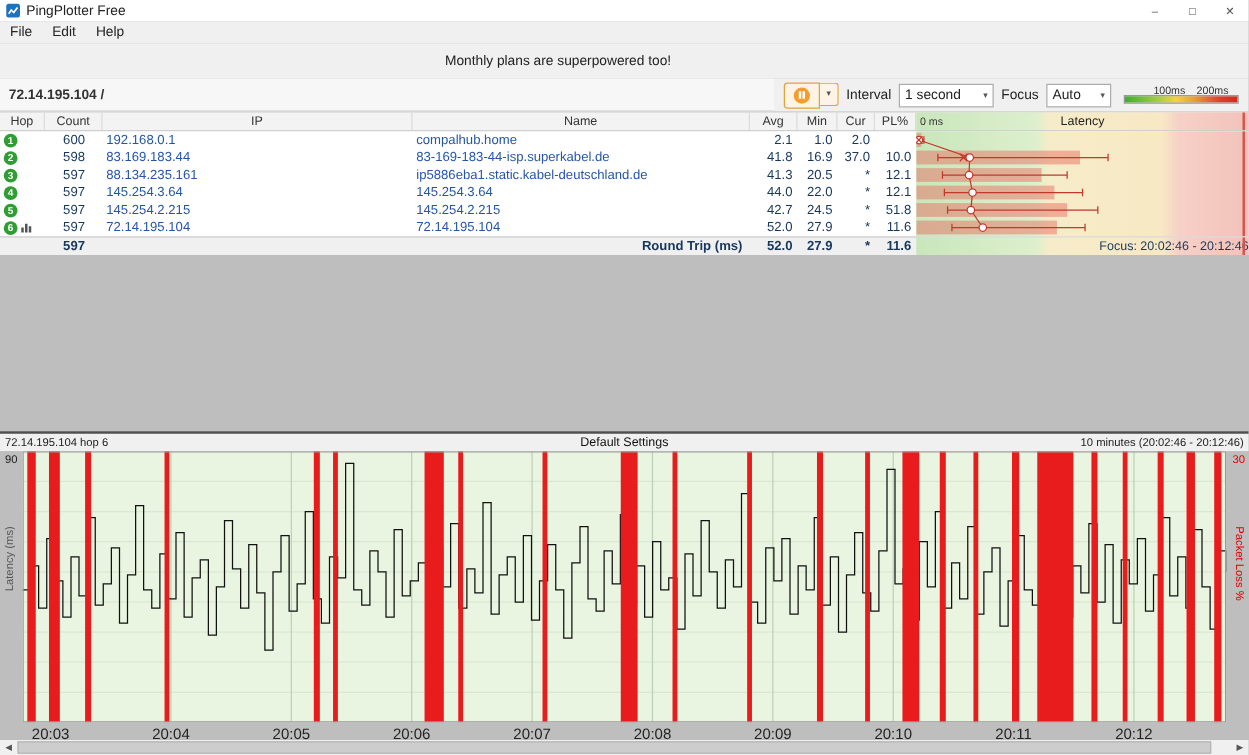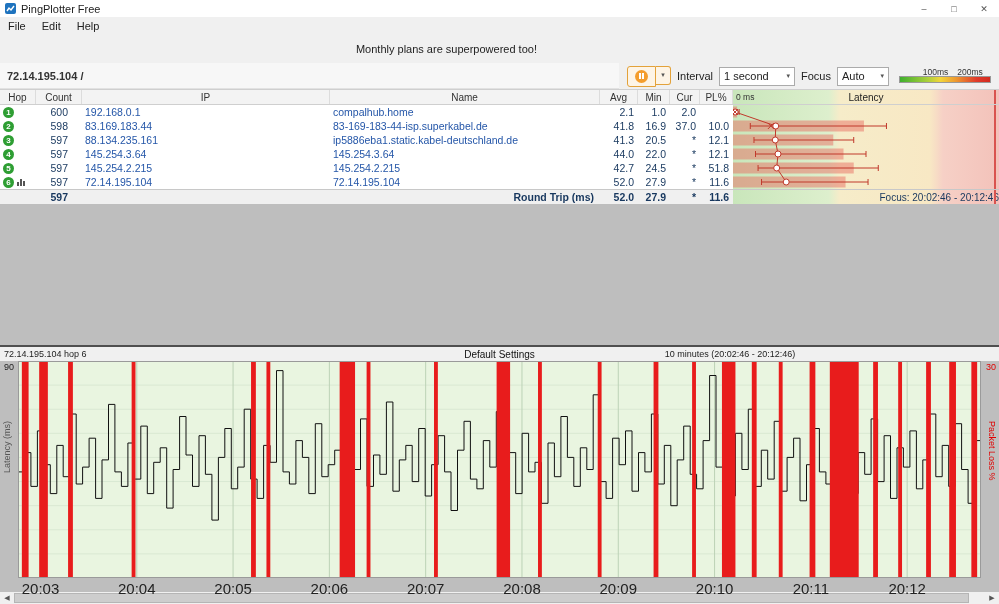--- a/index.html
+++ b/index.html
@@ -69,30 +69,30 @@
   .tfoot .bold{font-weight:bold;color:#17375e;}
   .cell-rt{justify-content:flex-end;padding-right:6px;}
   .cell-focus{position:relative;justify-content:flex-end;font-size:10px;color:#17375e;}
 
   .spacer{flex:1 1 auto;background:#bebebe;}
 
   
   .tl-strip{height:14px;background:#f0f0f0;border-top:2px solid #4f4f4f;display:flex;align-items:center;padding:0 4px;flex:0 0 auto;box-sizing:content-box;}
   .tl-strip .l{flex:1;font-size:9px;color:#222;text-align:left;}
   .tl-strip .c{flex:1;font-size:10px;color:#111;text-align:center;}
-  .tl-strip .r{flex:1;font-size:9px;color:#222;}
+  .tl-strip .r{flex:1;font-size:9px;color:#222;text-align:right;}
 
   .tl-chart{position:relative;height:217px;background:#bebebe;flex:0 0 auto;}
   #tl-svg{position:absolute;left:18px;top:0;}
   .ymax{position:absolute;left:4px;top:1px;font-size:9px;color:#222;}
   .plmax{position:absolute;right:3px;top:1px;font-size:9px;color:#e00000;}
   .yrot{position:absolute;left:2px;top:60px;font-size:9px;color:#555;writing-mode:vertical-rl;transform:rotate(180deg);}
   .plrot{position:absolute;right:2px;top:60px;font-size:9px;color:#e00000;writing-mode:vertical-rl;}
 
-  .xaxis{position:relative;height:14px;background:#bebebe;flex:0 0 auto;font-size:15px;color:#222;padding-left:32px;}
+  .xaxis{position:relative;height:14px;background:#bebebe;flex:0 0 auto;font-size:12px;color:#222;padding-left:32px;}
   .xaxis .tick{position:absolute;top:2px;transform:translateX(-50%);}
 
   .scrollbar{height:12px;background:#f0f0f0;display:flex;align-items:stretch;flex:0 0 auto;}
   .sb-btn{width:14px;display:flex;align-items:center;justify-content:center;font-size:7px;color:#555;}
   .sb-thumb{flex:1;background:#cdcdcd;border:1px solid #b5b5b5;margin:1px 0;box-sizing:border-box;}
   .sb-gap{width:16px;}
 </style>
 </head>
 <body>
 

